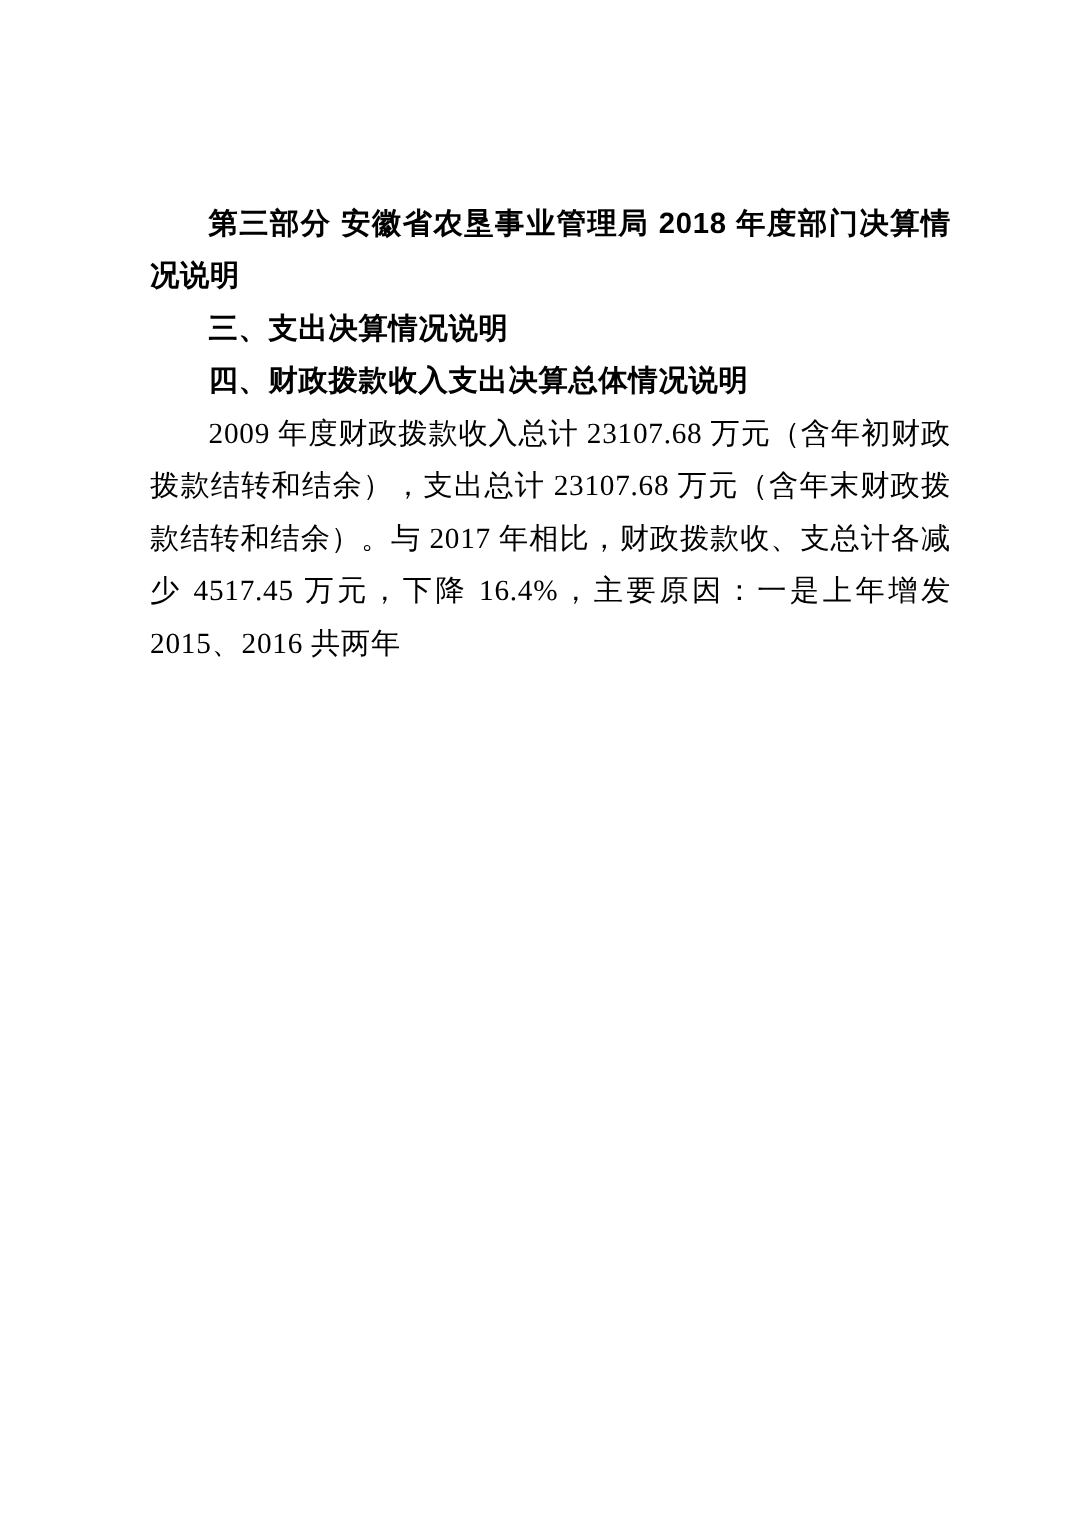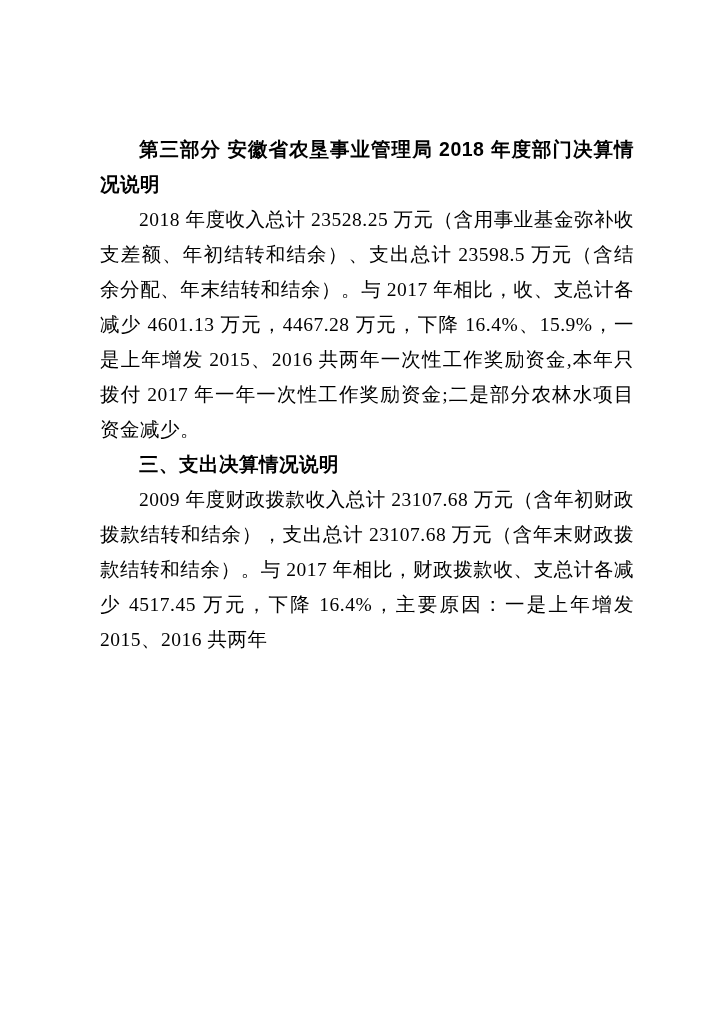--- a/index.html
+++ b/index.html
@@ -50,22 +50,22 @@
     padding-left: 44px;
   }
 </style>
 </head>
 <body>
 
 <div class="page">
   <div class="content">
     <p class="doc-title">第三部分  安徽省农垦事业管理局 2018 年度部门决算情况说明</p>
 
-    <p class="sec-body">2018 年度收入总计 23528.25 万元（含用事业基金弥补收支差额、年初结转和结余）、支出总计 23598.5 万元（含结余分配、年末结转和结余）。与 2017 年相比，收、支总计各减少 4601.13 万元，4467.28 万元，下降 16.4%、15.9%，一是上年增发 2015、2016 共两年一次性工作奖励资金,本年只拨付 2017 年一年一次性工作奖励资金;二是部分农林水项目资金减少。</p>
 
 
     <p class="sec-heading">三、支出决算情况说明</p>
 
+    <p class="sec-heading">四、财政拨款收入支出决算总体情况说明</p>
     <p class="sec-body">2009 年度财政拨款收入总计 23107.68 万元（含年初财政拨款结转和结余），支出总计 23107.68 万元（含年末财政拨款结转和结余）。与 2017 年相比，财政拨款收、支总计各减少 4517.45 万元，下降 16.4%，主要原因：一是上年增发 2015、2016 共两年</p>
   </div>
 
   <div class="footer">-13-</div>
 </div>
 
 </body></html>

